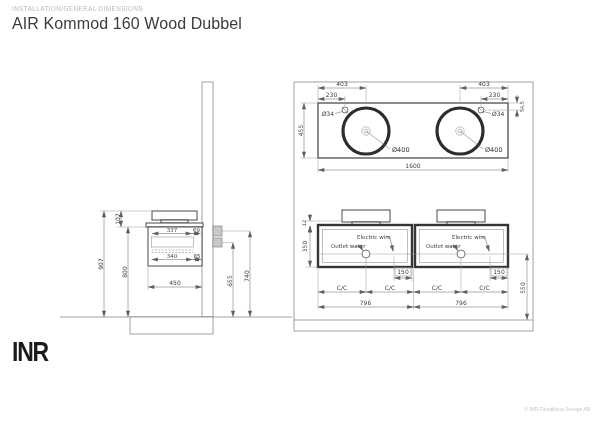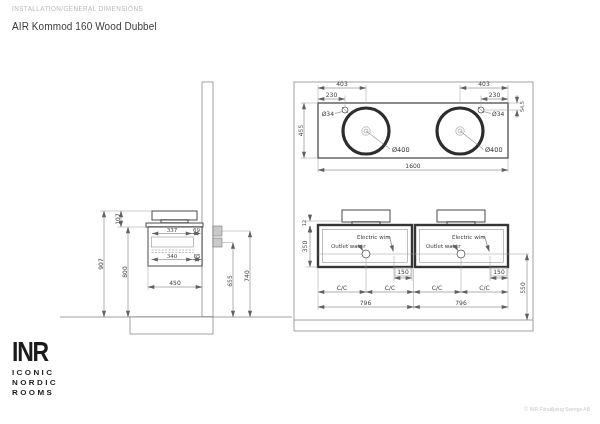--- a/index.html
+++ b/index.html
@@ -2,21 +2,21 @@
 <html><head>
 <meta charset="utf-8">
 <style>
   html,body{margin:0;padding:0;}
   body{
     width:600px;height:424px;position:relative;background:#ffffff;overflow:hidden;
     font-family:"Liberation Sans",sans-serif;
   }
   .header{position:absolute;left:12px;top:5px;}
   .eyebrow{font-size:6.3px;letter-spacing:.45px;color:#b9b9b9;text-transform:uppercase;}
-  .title{font-size:10px;color:#3c3c3c;font-weight:500;margin-top:9px;letter-spacing:.1px;}
+  .title{font-size:16px;color:#3c3c3c;font-weight:500;margin-top:3px;letter-spacing:.1px;}
   svg{position:absolute;left:0;top:0;}
   svg text{font-family:"DejaVu Sans",sans-serif;fill:#3d3d3d;}
   .t5{font-size:5px}.t55{font-size:5.5px}.t6{font-size:6px}.t65{font-size:6.5px}
   .mid{text-anchor:middle}.end{text-anchor:end}
   .thin{stroke:#8a8a8a;stroke-width:.8;fill:#fff}
   .thin2{stroke:#8a8a8a;stroke-width:.55;fill:none}
   .med{stroke:#4a4a4a;stroke-width:1;fill:#fff}
   .med2{stroke:#3f3f3f;stroke-width:1.2;fill:#fff}
   .med3{stroke:#555;stroke-width:.8;fill:#fff}
   .ring{stroke:#2d2d2d;stroke-width:3.2;fill:#fff}
@@ -215,20 +215,15 @@
     <text x="365.5" y="304.5" class="t6 mid">796</text>
     <text x="461" y="304.5" class="t6 mid">796</text>
 
     <line x1="527" y1="254" x2="527" y2="320" class="dim"></line>
     <text x="523" y="290" class="t6 mid" transform="rotate(-90 523 288)">550</text>
   </g>
 </svg>
 
 <div class="logo">
   <div class="logo-acronym">INR</div>
-  <div class="logo-lines">
-    <div>ICONIC</div>
-    <div>NORDIC</div>
-    <div>ROOMS</div>
-  </div>
 </div>
 
 <div class="copyright">© INR Försäljning Sverige AB</div>
 
 </body></html>

